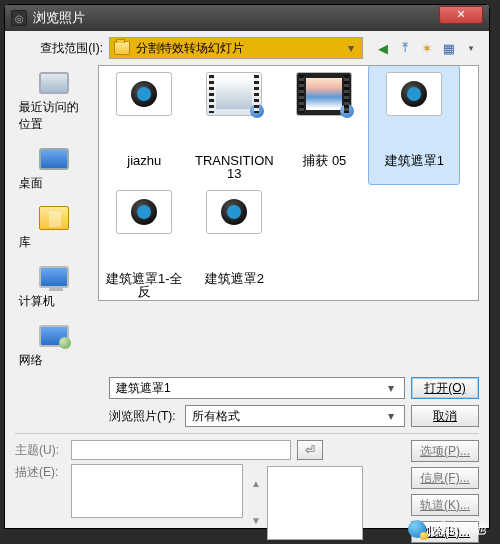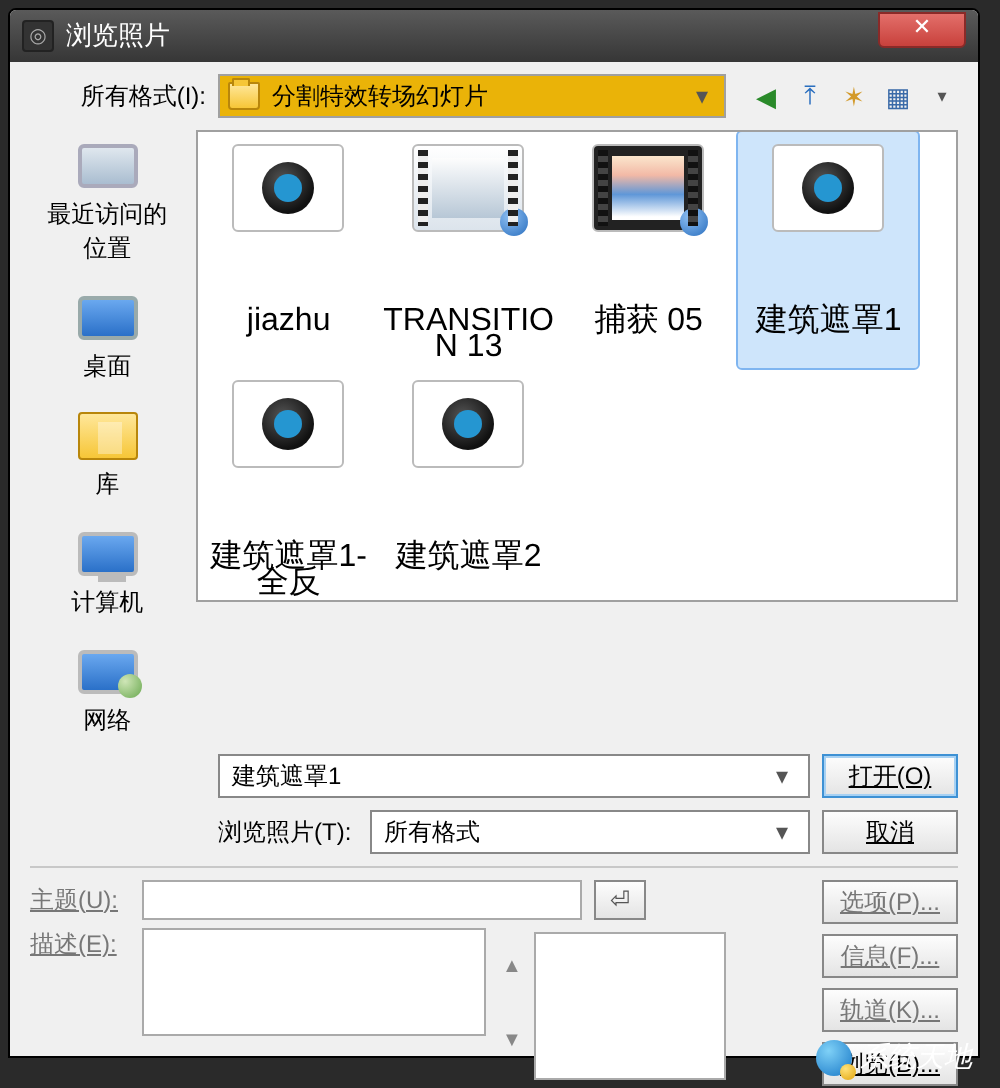--- a/index.html
+++ b/index.html
@@ -15,21 +15,21 @@
   .lookin-label { width:88px; text-align:right; }
   .lookin-combo { flex:1; height:22px; border:1px solid #a0a0a0; background:#eab308; display:flex; align-items:center; padding:0 4px; }
   .folder-glyph { width:16px; height:14px; background: linear-gradient(#ffe79a,#f6c637); border:1px solid #b8860b; border-radius:1px 1px 2px 2px; margin-right:6px; position:relative;}
   .folder-glyph::before{content:"";position:absolute;top:-3px;left:1px;width:7px;height:3px;background:#f6c637;border:1px solid #b8860b;border-bottom:none;border-radius:1px 1px 0 0;}
   .combo-text{flex:1;}
   .combo-drop{width:14px;text-align:center;color:#555;}
   .nav-icons{display:flex;gap:6px;align-items:center;margin-left:6px;}
   .nav-icons span{width:16px;height:16px;display:flex;align-items:center;justify-content:center;font-size:13px;}
   .body-area{display:flex;margin-top:6px;gap:6px;}
   .places{width:78px;display:flex;flex-direction:column;align-items:center;gap:10px;padding-top:2px;}
-  .place-item{width:70px;text-align:center;}
+  .place-item{width:70px;text-align:left;}
   .place-icon{height:32px;display:flex;align-items:center;justify-content:center;}
   .desktop-glyph{width:30px;height:22px;background:linear-gradient(#6aa8ef,#2a70c8);border:2px solid #9aa;border-radius:3px;}
   .library-glyph{width:30px;height:24px;background:linear-gradient(#ffe79a,#f6c637);border:1px solid #b8860b;border-radius:2px;position:relative;}
   .library-glyph::after{content:"";position:absolute;left:9px;top:4px;width:12px;height:16px;background:rgba(255,255,255,.35);}
   .computer-glyph{width:30px;height:22px;background:linear-gradient(#6aa8ef,#2a70c8);border:2px solid #bbb;border-radius:3px;position:relative;}
   .computer-glyph::after{content:"";position:absolute;left:8px;bottom:-5px;width:14px;height:4px;background:#bbb;}
   .network-glyph{width:30px;height:22px;background:linear-gradient(#6aa8ef,#2a70c8);border:2px solid #bbb;border-radius:3px;position:relative;}
   .network-glyph::after{content:"";position:absolute;right:-4px;bottom:-4px;width:12px;height:12px;border-radius:50%;background:radial-gradient(circle at 30% 30%,#cfe6b7,#69a84f);}
   .recent-glyph{width:30px;height:22px;background:linear-gradient(#dfe7ee,#a9bdd0);border:2px solid #aab;border-radius:3px;}
   .file-pane{width:384px;height:236px;border:1px solid #a0a0a0;background:#fff;overflow:auto;}
@@ -42,33 +42,33 @@
   .file-thumb-inner::before{content:"";position:absolute;left:10px;top:10px;width:6px;height:6px;border-radius:50%;background:#fff;}
   .video-thumb{background:linear-gradient(#fff,#dce4ec);position:relative;}
   .video-thumb::before,.video-thumb::after{content:"";position:absolute;top:2px;bottom:2px;width:5px;background:repeating-linear-gradient(#222 0 3px,#eee 3px 6px);}
   .video-thumb::before{left:2px;} .video-thumb::after{right:2px;}
   .vt-inner{position:absolute;left:9px;right:9px;top:6px;bottom:6px;background:linear-gradient(#fdfdfd,#b7c7d6);}
   .capture-thumb{background:#222;position:relative;}
   .capture-thumb::before,.capture-thumb::after{content:"";position:absolute;top:2px;bottom:2px;width:5px;background:repeating-linear-gradient(#111 0 3px,#444 3px 6px);}
   .capture-thumb::before{left:2px;} .capture-thumb::after{right:2px;}
   .cap-inner{position:absolute;left:9px;right:9px;top:5px;bottom:5px;background:linear-gradient(#fbe6cd 0%,#f2b9a6 30%,#5f97d8 60%,#fff 95%);}
   .play-badge{position:absolute;right:-3px;bottom:-3px;width:14px;height:14px;border-radius:50%;background:radial-gradient(circle at 35% 30%,#8ebff2,#2a6fbf);}
-  .fname{font-size:16px;word-break:break-all;line-height:13px;margin-top:38px;}
+  .fname{font-size:13px;word-break:break-all;line-height:13px;margin-top:38px;}
   .form-rows{margin:8px 0 0 94px;display:flex;flex-direction:column;gap:6px;}
   .form-row{display:flex;align-items:center;gap:6px;}
   .form-row label{width:70px;}
   .combo{flex:1;height:22px;border:1px solid #888;background:#fff;display:flex;align-items:center;padding:0 6px;}
   .combo .combo-drop{margin-left:auto;}
   .btn{width:68px;height:22px;border:1px solid #888;background:linear-gradient(#fdfdfd,#e4e4e4);text-align:center;line-height:20px;cursor:pointer;text-decoration:underline;}
   .btn.primary{border:1px solid #3e91d4;box-shadow:inset 0 0 0 1px #a7d1f3;}
   hr.sep{margin:6px 10px;border:none;border-top:1px solid #c8c8c8;}
   .lower{display:flex;padding:0 10px 8px 10px;gap:10px;}
   .lower-left{flex:1;display:flex;flex-direction:column;gap:4px;}
   .lower-left .row{display:flex;align-items:center;gap:6px;}
-  .lower-left .row label{width:50px;color:#777;text-decoration:underline;}
+  .lower-left .row label{width:50px;color:#777;}
   .text-input{flex:1;height:20px;border:1px solid #aaa;background:#fff;}
   .return-btn{width:26px;height:20px;border:1px solid #888;background:linear-gradient(#fdfdfd,#e4e4e4);display:flex;align-items:center;justify-content:center;}
   .desc-box{width:172px;height:54px;border:1px solid #aaa;background:#fff;resize:none;}
   .arrow-col{display:flex;flex-direction:column;gap:26px;padding-top:14px;padding-left:2px;color:#888;font-size:10px;}
   .preview-box{width:96px;height:74px;border:1px solid #aaa;background:#fff;align-self:flex-start;margin-top:2px;}
   .lower-right{display:flex;flex-direction:column;gap:5px;}
   .lower-right .btn{color:#777;}
   .lower-right .btn.enabled{color:#000;}
   .watermark{position:absolute;right:14px;bottom:6px;font-size:14px;color:#ffffff;font-style:italic;display:flex;align-items:center;gap:4px;}
   .wm-icon{width:18px;height:18px;border-radius:50%;background:radial-gradient(circle at 35% 30%,#7fd1f7,#1777c7);position:relative;}
@@ -79,21 +79,21 @@
 
 <div class="window">
   <div class="titlebar">
     <div class="title-icon"></div>
     <div class="titlebar-text">浏览照片</div>
     <div class="close-btn">✕</div>
   </div>
 
   <div class="inner">
     <div class="lookin-row">
-      <div class="lookin-label">所有格式(I):</div>
+      <div class="lookin-label">查找范围(I):</div>
       <div class="lookin-combo">
         <div class="folder-glyph"></div>
         <div class="combo-text">分割特效转场幻灯片</div>
         <div class="combo-drop">▾</div>
       </div>
       <div class="nav-icons">
         <span style="color:#2a8a2a">◀</span>
         <span style="color:#2b6fbf">⤒</span>
         <span style="color:#d39a2a">✶</span>
         <span style="color:#3a6aa8">▦</span>

